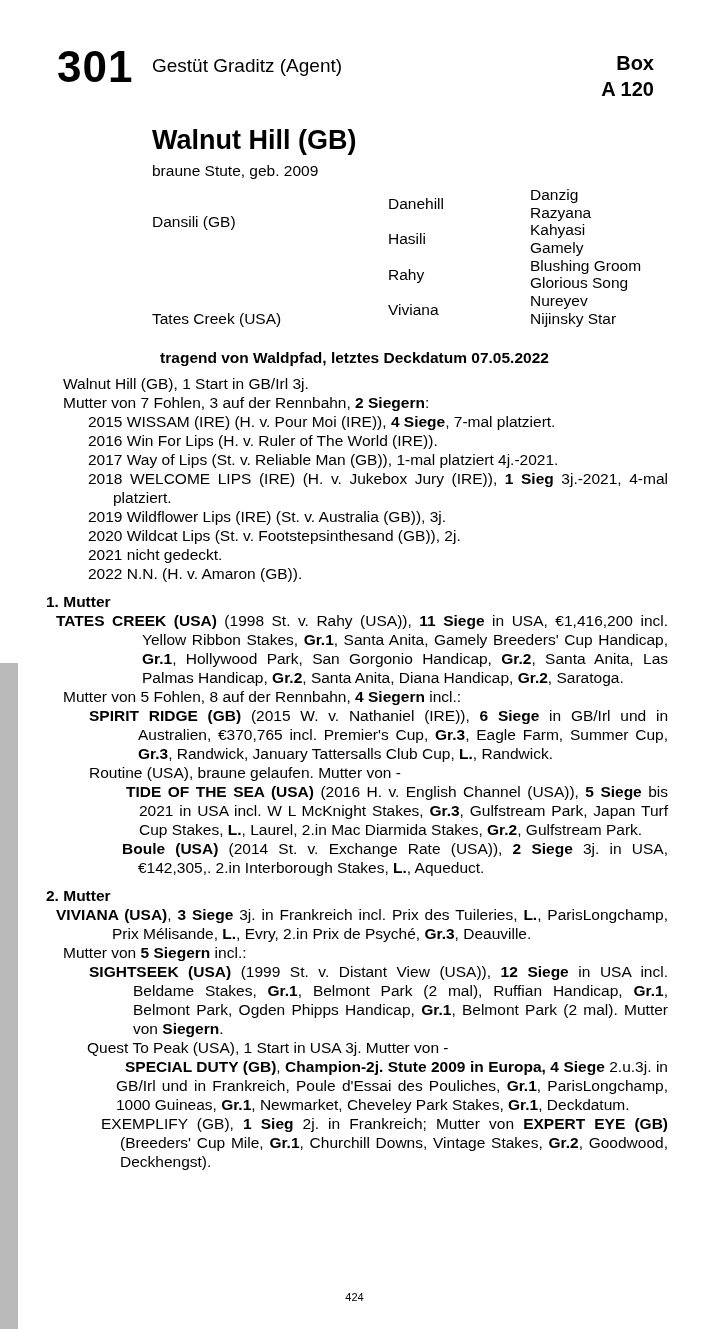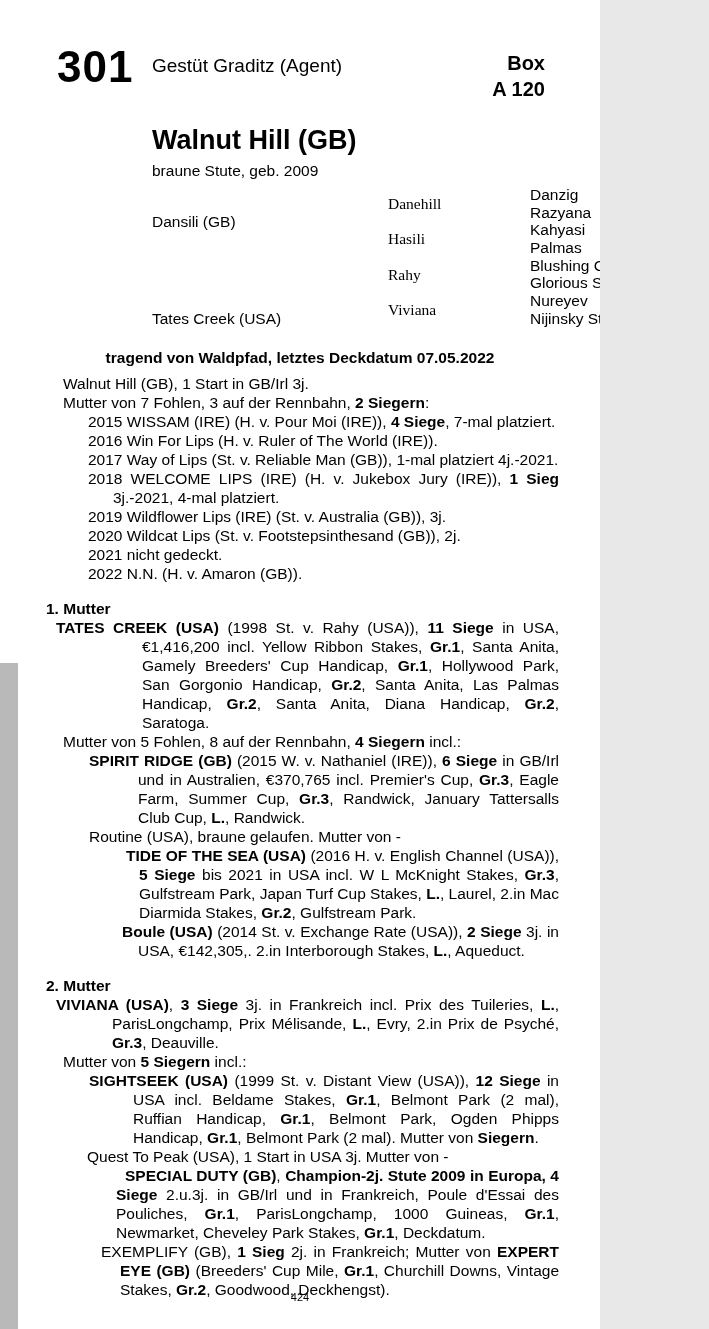--- a/index.html
+++ b/index.html
@@ -1,18 +1,18 @@
 <!DOCTYPE html>
 <html><head>
 <meta charset="utf-8">
 <style>
   html,body{margin:0;padding:0;background:#e8e8e8;}
   .page{
     position:relative;
-    width:600px;height:1329px;
+    width:709px;height:1329px;
     background:#ffffff;
     overflow:hidden;
     font-family:"Liberation Sans",sans-serif;
     color:#000;
   }
   
   .edge-strip{position:absolute;left:0;top:663px;width:18px;height:666px;background:#b9b9b9;}
 
   
   .hdr{position:relative;height:115px;}
@@ -28,35 +28,35 @@
   
   .ped-grid{
     display:grid;
     grid-template-columns:236px 142px 180px;
     grid-auto-rows:17.7px;
     margin:6px 0 0 152px;
     font-size:15.5px;
   }
   .ped-sire{grid-column:1;grid-row:1 / span 4;align-self:center;line-height:19px;}
   .ped-dam{grid-column:1;grid-row:5 / span 4;align-self:end;line-height:17.7px;}
-  .g2{grid-column:2;align-self:center;line-height:17.7px;font-family:Liberation Serif, serif;}
+  .g2{grid-column:2;align-self:center;line-height:17.7px;}
   .g2-1{grid-row:1 / span 2;} .g2-2{grid-row:3 / span 2;}
   .g2-3{grid-row:5 / span 2;} .g2-4{grid-row:7 / span 2;}
   .g3{grid-column:3;line-height:17.7px;white-space:nowrap;}
 
   
   .covering{margin-top:20px;text-align:center;font-weight:bold;font-size:15.5px;line-height:19px;}
 
   
   .details{margin:7px 41px 0 46px;font-size:15.5px;line-height:19px;}
   .para{margin:0;text-align:justify;}
   .para b{font-weight:bold;}
   .p-intro{padding-left:17px;}
   .p-year{padding-left:67px;text-indent:-25px;}
-  .p-head{padding-left:0;font-weight:bold;margin-top:16px;text-align:left;}
+  .p-head{padding-left:0;font-weight:bold;margin-top:9px;text-align:left;}
   .p-mare-t{padding-left:96px;text-indent:-86px;}
   .p-mare-v{padding-left:66px;text-indent:-56px;}
   .p-sub-spirit{padding-left:92px;text-indent:-49px;}
   .p-plain1{padding-left:43px;}
   .p-sub-tide{padding-left:93px;text-indent:-13px;}
   .p-sub-boule{padding-left:92px;text-indent:-16px;}
   .p-sub-sight{padding-left:87px;text-indent:-44px;}
   .p-plain1b{padding-left:41px;}
   .p-sub-special{padding-left:70px;text-indent:9px;}
   .p-sub-exem{padding-left:74px;text-indent:-19px;}
@@ -89,21 +89,21 @@
     <div class="ped-dam">
       <div>Tates Creek (USA)</div>
     </div>
     <div class="g2 g2-1">Danehill</div>
     <div class="g2 g2-2">Hasili</div>
     <div class="g2 g2-3">Rahy</div>
     <div class="g2 g2-4">Viviana</div>
     <div class="g3">Danzig</div>
     <div class="g3">Razyana</div>
     <div class="g3">Kahyasi</div>
-    <div class="g3">Palmas</div>
+    <div class="g3">Gamely</div>
     <div class="g3">Blushing Groom</div>
     <div class="g3">Glorious Song</div>
     <div class="g3">Nureyev</div>
     <div class="g3">Nijinsky Star</div>
   </div>
 
   <div class="covering">tragend von Waldpfad, letztes Deckdatum 07.05.2022</div>
 
   <div class="details">
       <p class="para p-intro"><span>Walnut Hill (GB), 1 Start in GB/Irl 3j.</span></p>

